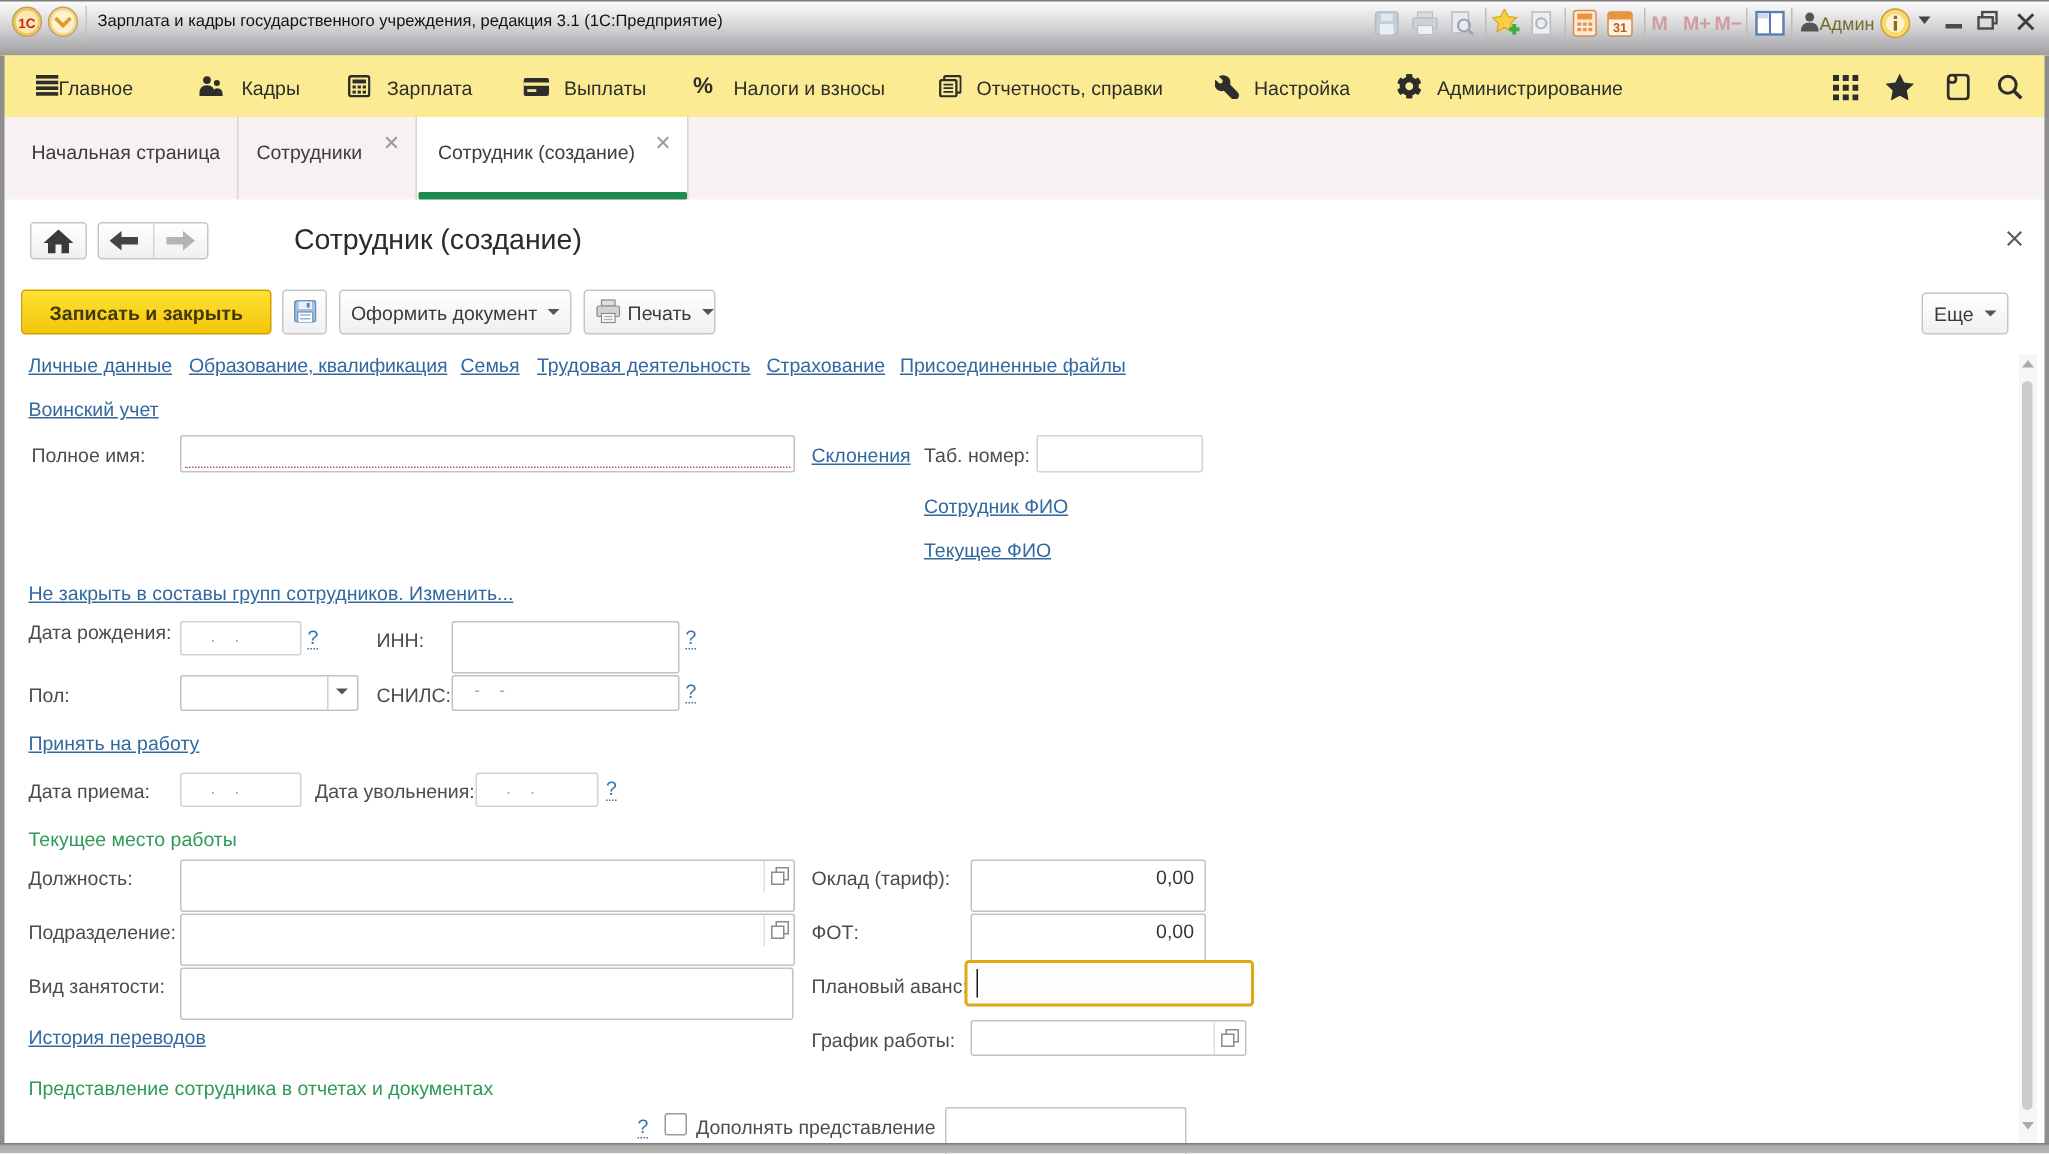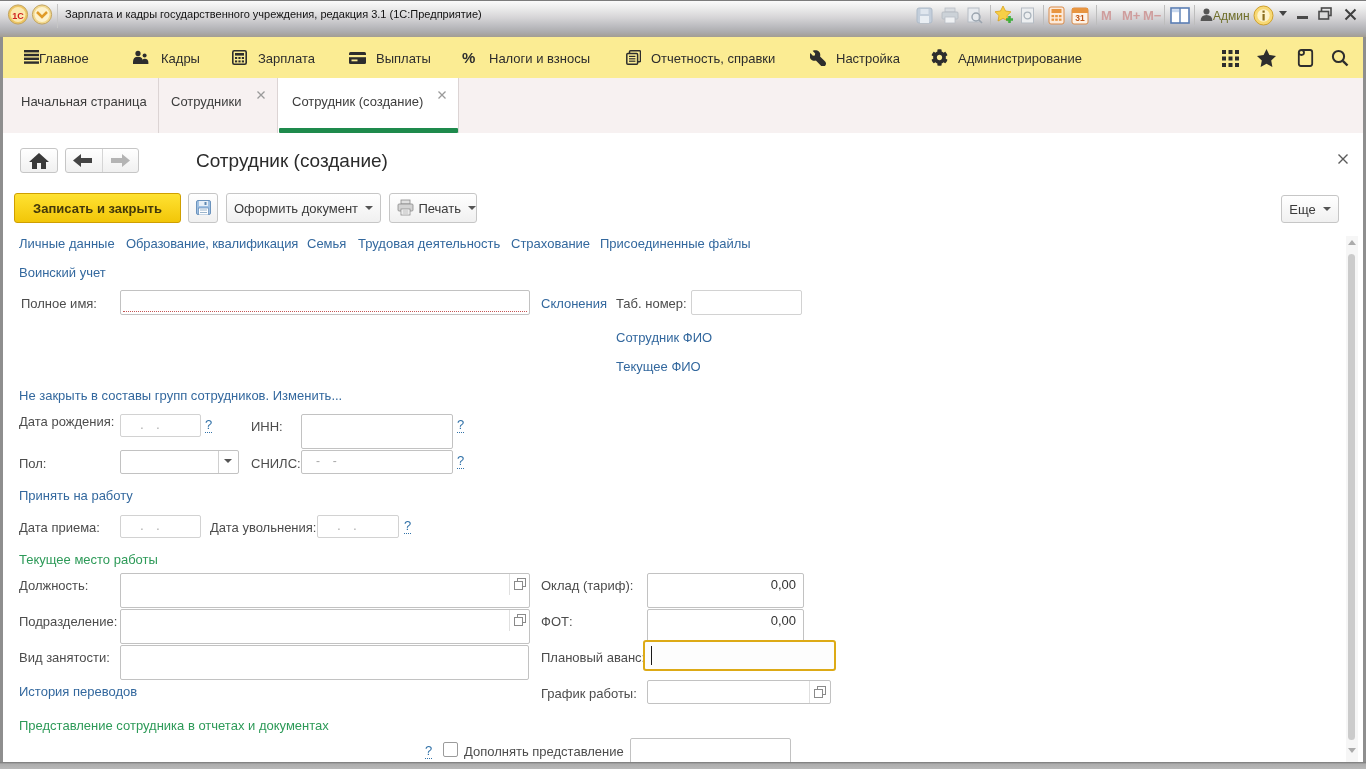--- a/index.html
+++ b/index.html
@@ -1,18 +1,18 @@
 <!DOCTYPE html>
 <html><head><meta charset="utf-8">
 <style>
 html,body{margin:0;padding:0;width:1366px;height:769px;overflow:hidden;
  font-family:"Liberation Sans",sans-serif;background:#fff;position:relative}
 .abs{position:absolute}
 .lbl{position:absolute;font-size:13px;color:#4c4c4c;white-space:nowrap}
-.lnk{position:absolute;font-size:13px;color:#33689e;white-space:nowrap}
+.lnk{position:absolute;font-size:13px;color:#33689e;text-decoration:underline;white-space:nowrap}
 .grn{position:absolute;font-size:13px;color:#2d9a58;white-space:nowrap}
 .inp{position:absolute;background:#fff;border:1px solid #c2c2c2;border-radius:2px;box-sizing:border-box;height:35px}
 .inp25{position:absolute;background:#fff;border:1px solid #c2c2c2;border-radius:2px;box-sizing:border-box;height:25px}
 .inpl{position:absolute;background:#fff;border:1px solid #d2d2d2;border-radius:2px;box-sizing:border-box;height:23px}
 .q{position:absolute;font-size:13px;color:#3272a8;line-height:15px;border-bottom:1px dotted #3272a8}
 .btn{position:absolute;border:1px solid #c6c6c6;border-radius:3px;background:linear-gradient(#ffffff,#f0f0f0);
  font-size:13px;color:#3a3a3a;box-sizing:border-box;display:flex;align-items:center;justify-content:center;white-space:nowrap}
 .car{display:inline-block;width:0;height:0;border-left:4px solid transparent;border-right:4px solid transparent;border-top:4px solid #555;margin-left:7px}
 .mi{position:absolute;top:51px;font-size:13px;color:#2d2d2d;white-space:nowrap}
 .tt{position:absolute;top:94px;font-size:13px;color:#3c3c3c;white-space:nowrap}

